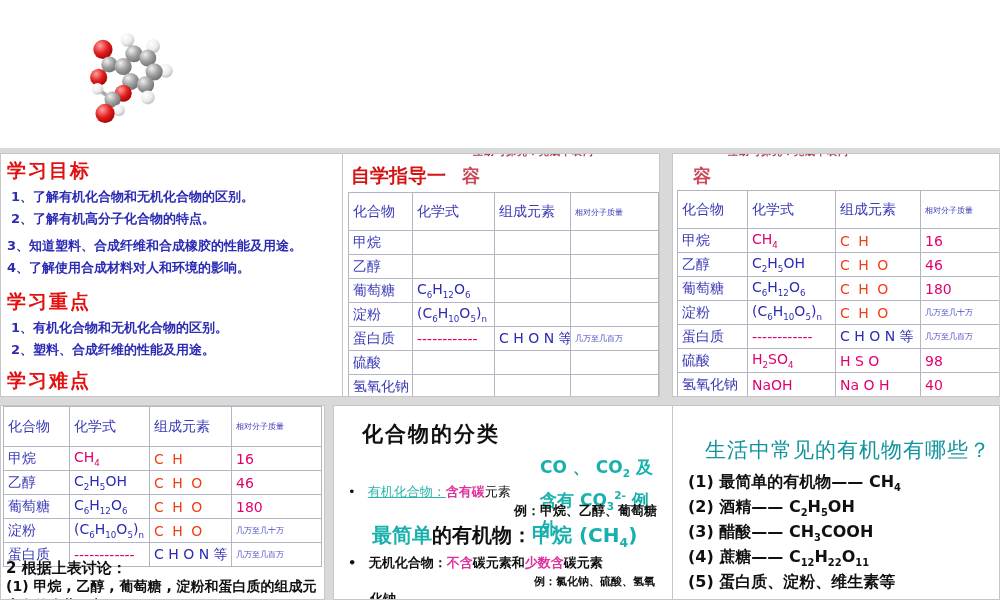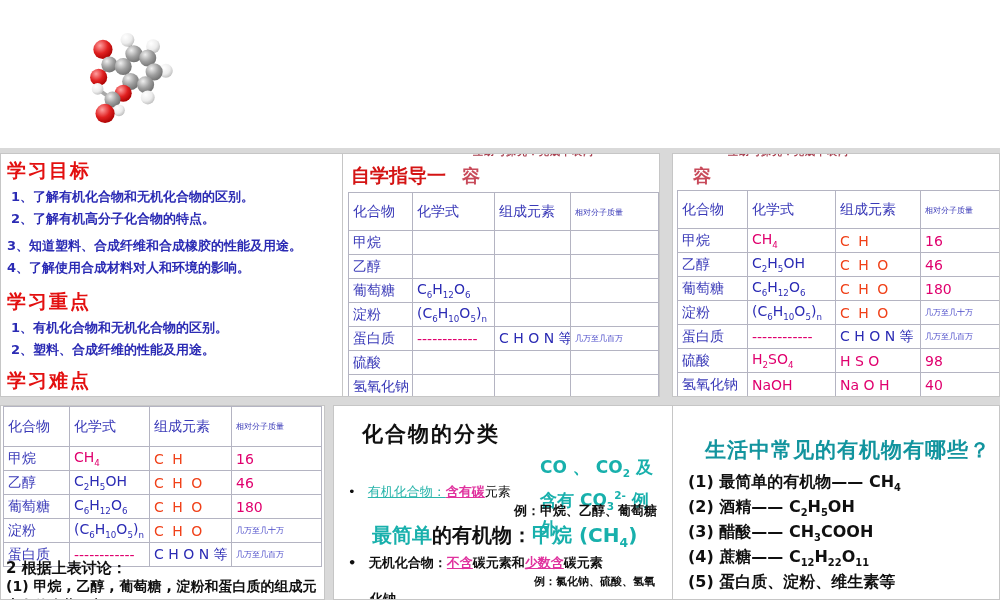--- a/index.html
+++ b/index.html
@@ -49,31 +49,31 @@
   
   .rv-head{position:absolute;top:153px;left:5px;font-size:15px;font-weight:bold;color:#101010;}
   .rv-line1{position:absolute;top:172px;left:5px;font-size:14px;font-weight:bold;color:#101010;white-space:nowrap;}
   .rv-line2{position:absolute;top:191px;left:5px;font-size:14px;font-weight:bold;color:#101010;}
 
   
   .cl-title{position:absolute;top:14px;left:28px;font-size:21px;font-weight:bold;letter-spacing:2px;color:#101010;}
   .cl-exc{position:absolute;top:50px;left:206px;color:#18b0ac;font-weight:bold;font-size:17px;line-height:22px;white-space:nowrap;}
   .cl-b1{position:absolute;top:77px;left:14px;font-size:13px;white-space:nowrap;}
   .cl-b1 .lbl{color:#2ab5ab;text-decoration:underline;}
-  .pink{color:#e0329e;font-weight:bold;text-decoration:underline;}
+  .pink{color:#e0329e;font-weight:bold;}
   .cl-ex1{position:absolute;top:96px;left:180px;font-size:13px;font-weight:bold;white-space:nowrap;z-index:2;}
   .cl-simple{position:absolute;top:116px;left:38px;font-size:20px;font-weight:bold;white-space:nowrap;}
   .teal{color:#18b0ac;}
   .cl-b2{position:absolute;top:148px;left:14px;font-size:13px;font-weight:bold;white-space:nowrap;}
   .cl-ex2a{position:absolute;top:168px;left:180px;font-size:11px;font-weight:bold;white-space:nowrap;margin-left:20px;}
   .cl-ex2b{position:absolute;top:184px;left:36px;font-size:13px;font-weight:bold;}
   .bullet::before{content:"•";margin-right:8px;color:#101010;}
 
   
-  .co-title{position:absolute;top:30px;left:32px;font-size:21px;font-weight:bold;color:#12949e;letter-spacing:1px;white-space:nowrap;}
+  .co-title{position:absolute;top:30px;left:32px;font-size:21px;font-weight:normal;color:#12949e;letter-spacing:1px;white-space:nowrap;}
   .co-items{position:absolute;top:66px;left:15px;}
   .org-item{height:25px;font-size:16px;font-weight:bold;color:#101010;white-space:nowrap;}
 </style>
 </head>
 <body>
 
 <div class="screen">
 
   <div class="top-band">
     <svg class="molecule" viewBox="0 0 120 120">

